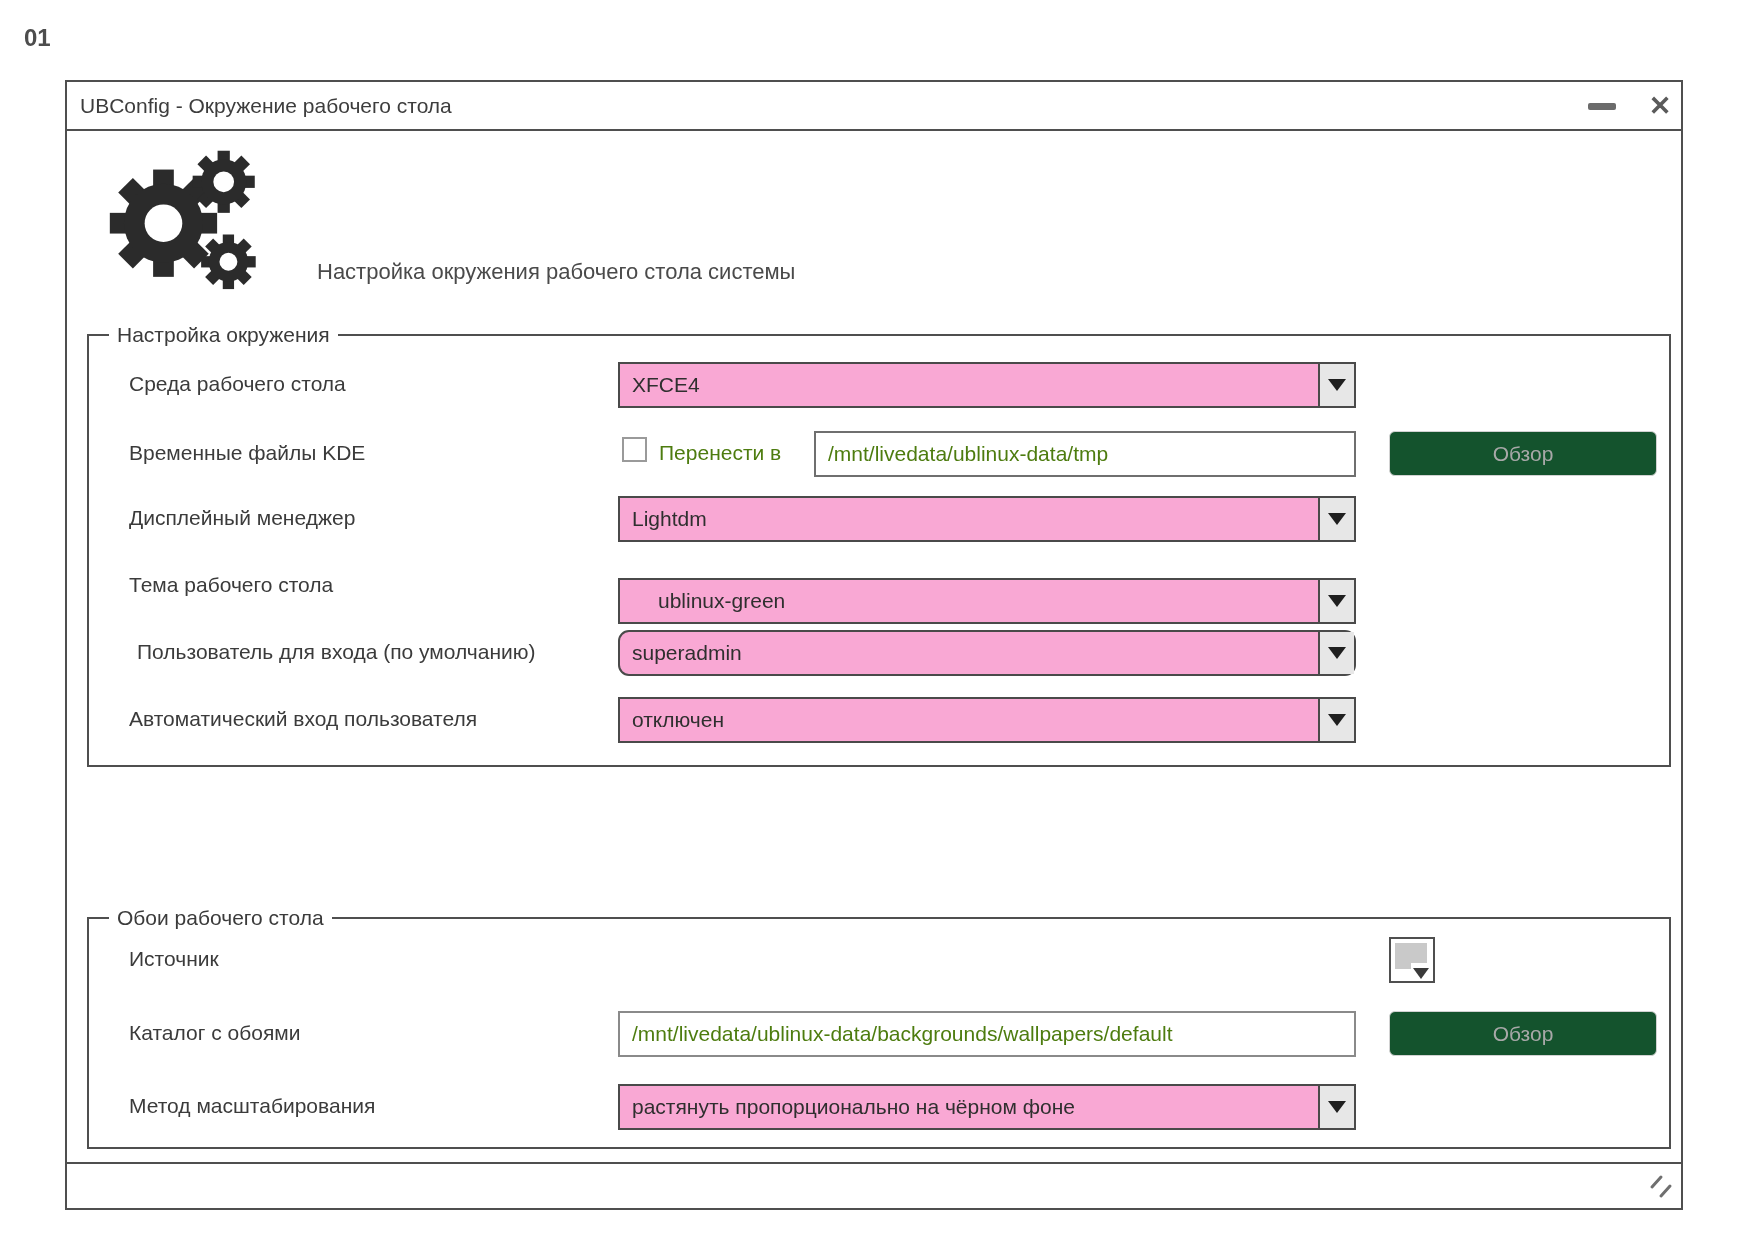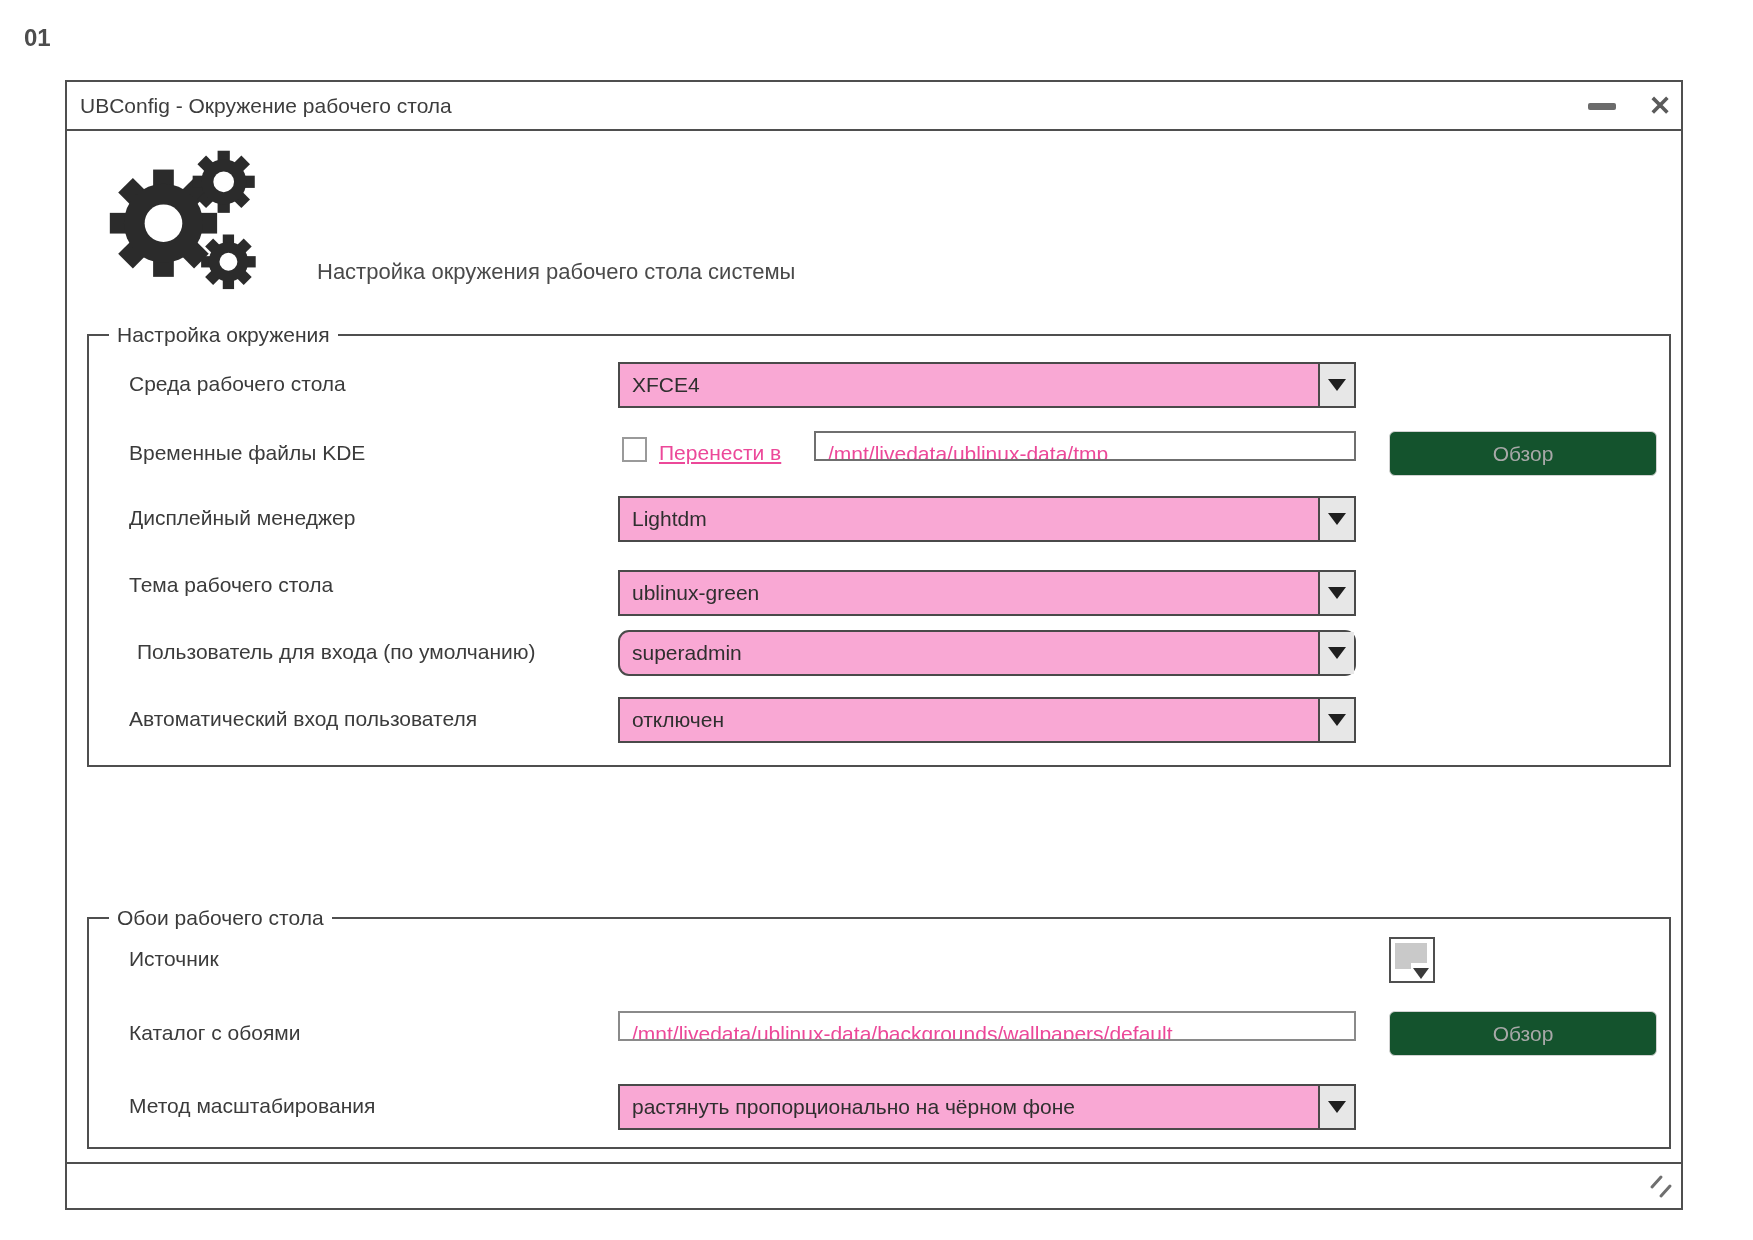--- a/index.html
+++ b/index.html
@@ -37,28 +37,28 @@
     position:absolute;width:738px;height:46px;border:2px solid #4a4a4a;background:#f9a8d4;
     box-sizing:border-box;display:flex;align-items:stretch;cursor:pointer;
   }
   .combo-value{flex:1;font-size:21px;color:#2f2f2f;line-height:42px;padding-left:12px;white-space:nowrap;overflow:hidden;}
   .combo-arrow{
     width:34px;background:#e7e7e7;border-left:2px solid #4a4a4a;
     display:flex;align-items:center;justify-content:center;
   }
   .tri{width:0;height:0;border-left:9px solid transparent;border-right:9px solid transparent;border-top:12px solid #1f1f1f;}
   .textfield{
-    position:absolute;height:30px;box-sizing:border-box;background:#fff;
+    position:absolute;height:46px;box-sizing:border-box;background:#fff;
     font-size:21px;line-height:42px;padding-left:12px;white-space:nowrap;overflow:hidden;
   }
   .checkbox{
     position:absolute;width:25px;height:25px;border:2px solid #9a9a9a;background:#fff;
     box-sizing:border-box;cursor:pointer;
   }
-  .gray-label{color:#ec4899;text-decoration:underline;}
+  .gray-label{color:#4d7c0f;}
   .browse-btn{
     position:absolute;width:268px;height:45px;background:#14532d;border:1px solid #d2d2d2;
     border-radius:6px;box-sizing:border-box;display:flex;align-items:center;justify-content:center;
     font-size:21px;color:#a8a8a8;cursor:pointer;
   }
   .swatch-btn{
     position:absolute;width:46px;height:46px;border:2px solid #4f4f4f;background:#fff;
     box-sizing:border-box;cursor:pointer;
   }
   .swatch-fill{position:absolute;left:4px;top:4px;right:6px;bottom:12px;background:#c9c9c9;}
@@ -153,21 +153,21 @@
 
     <div class="row-label" style="left:40px;top:169px;">Дисплейный менеджер</div>
     <div class="combo" style="left:529px;top:160px;">
       <span class="combo-value">Lightdm</span>
       <span class="combo-arrow">
           <span class="tri"></span>
         </span>
     </div>
 
     <div class="row-label" style="left:40px;top:236px;">Тема рабочего стола</div>
-    <div class="combo" style="left:529px;top:234px;">
+    <div class="combo" style="left:529px;top:242px;padding-left:26px;">
       <span class="combo-value">ublinux-green</span>
       <span class="combo-arrow">
           <span class="tri"></span>
         </span>
     </div>
 
     <div class="row-label" style="left:48px;top:303px;">Пользователь для входа (по умолчанию)</div>
     <div class="combo" style="left:529px;top:294px;border-radius:11px;">
       <span class="combo-value">superadmin</span>
       <span class="combo-arrow">

